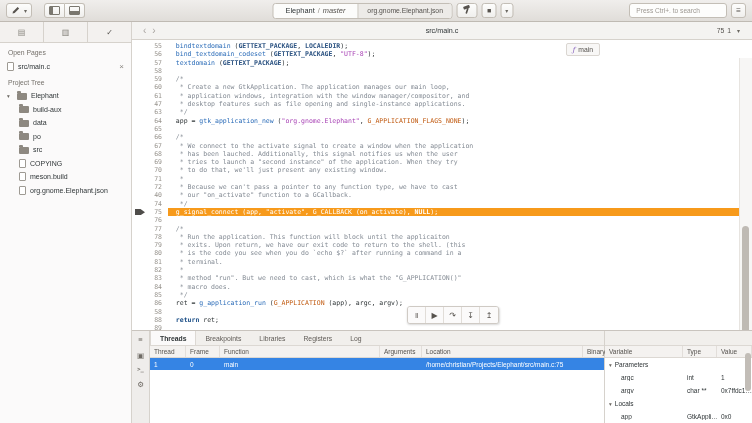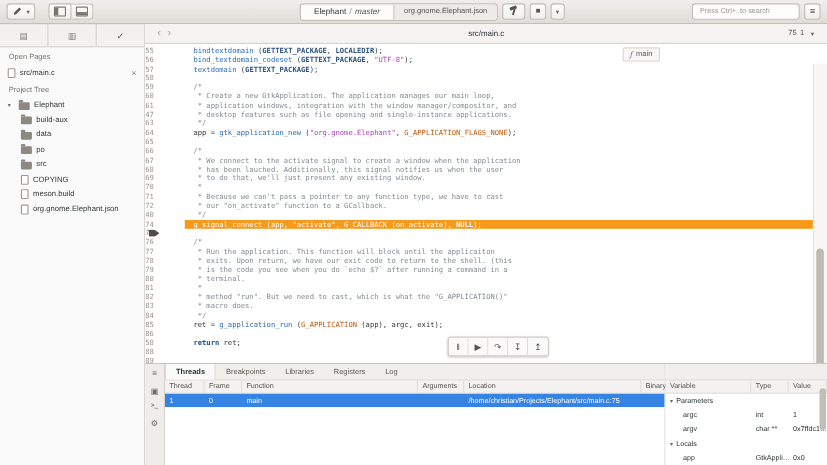--- a/index.html
+++ b/index.html
@@ -60,21 +60,21 @@
   
   .editor { flex:1; display:flex; flex-direction:column; min-height:0; position:relative; }
   .editor-tabbar { height:18px; flex:none; background:#f4f3f1; border-bottom:1px solid #d6d2cc;
                    display:flex; align-items:center; padding:0 8px; position:relative; }
   .nav-arrow { color:#a9a5a0; font-size:10px; padding:0 3px; }
   .tab-title { position:absolute; left:0; right:0; text-align:center; font-size:7.2px; color:#2e3436; }
   .cursor-pos { margin-left:auto; display:flex; align-items:center; gap:3px; font-size:6.8px; color:#55524e; position:relative; z-index:2; padding-right:4px; }
   .code-wrap { flex:1; display:flex; min-height:0; position:relative; background:#fff; overflow:hidden; }
   .gutter { width:36px; flex:none; padding-top:2px; font-family:"DejaVu Sans Mono",monospace;
             font-size:6.5px; color:#98948e; }
-  .grow { height:8.3px; line-height:8.3px; padding-right:6px; position:relative; }
+  .grow { height:8.3px; line-height:8.3px; text-align:right; padding-right:6px; position:relative; }
   .bp { position:absolute; left:3px; top:1px; width:10px; height:6.4px; background:#4f4d4a;
         clip-path:polygon(0 0,55% 0,100% 50%,55% 100%,0 100%); }
   .code-lines { flex:1; padding-top:2px; font-family:"DejaVu Sans Mono",monospace; font-size:6.5px; min-width:0; }
   .cline { height:8.3px; line-height:8.3px; white-space:pre; }
   .cline.active { background:#f79a1b; }
   .cline.active span { color:#fff; }
   .tk-pl { color:#2e3436; } .tk-fn { color:#2b6cb8; }
   .tk-mac { color:#2c5382; font-weight:bold;margin-top:16px; } .tk-cst { color:#c0590f; }
   .tk-str { color:#a843b5; } .tk-com { color:#848b94; }
   .tk-kw { color:#1c4f87; font-weight:bold; }
@@ -294,37 +294,38 @@
               <div class="cline"><span class="tk-com">  /*</span></div>
               <div class="cline"><span class="tk-com">   * Create a new GtkApplication. The application manages our main loop,</span></div>
               <div class="cline"><span class="tk-com">   * application windows, integration with the window manager/compositor, and</span></div>
               <div class="cline"><span class="tk-com">   * desktop features such as file opening and single-instance applications.</span></div>
               <div class="cline"><span class="tk-com">   */</span></div>
               <div class="cline"><span class="tk-pl">  app = </span><span class="tk-fn">gtk_application_new</span><span class="tk-pl"> (</span><span class="tk-str">"org.gnome.Elephant"</span><span class="tk-pl">, </span><span class="tk-cst">G_APPLICATION_FLAGS_NONE</span><span class="tk-pl">);</span></div>
               <div class="cline"></div>
               <div class="cline"><span class="tk-com">  /*</span></div>
               <div class="cline"><span class="tk-com">   * We connect to the activate signal to create a window when the application</span></div>
               <div class="cline"><span class="tk-com">   * has been lauched. Additionally, this signal notifies us when the user</span></div>
+              <div class="cline"><span class="tk-com">   * tries to launch a "second instance" of the application. When they try</span></div>
               <div class="cline"><span class="tk-com">   * to do that, we'll just present any existing window.</span></div>
               <div class="cline"><span class="tk-com">   *</span></div>
               <div class="cline"><span class="tk-com">   * Because we can't pass a pointer to any function type, we have to cast</span></div>
               <div class="cline"><span class="tk-com">   * our "on_activate" function to a GCallback.</span></div>
               <div class="cline"><span class="tk-com">   */</span></div>
               <div class="cline active"><span class="tk-pl">  </span><span class="tk-fn">g_signal_connect</span><span class="tk-pl"> (app, </span><span class="tk-str">"activate"</span><span class="tk-pl">, </span><span class="tk-cst">G_CALLBACK</span><span class="tk-pl"> (on_activate), </span><span class="tk-mac">NULL</span><span class="tk-pl">);</span></div>
               <div class="cline"></div>
               <div class="cline"><span class="tk-com">  /*</span></div>
               <div class="cline"><span class="tk-com">   * Run the application. This function will block until the applicaiton</span></div>
               <div class="cline"><span class="tk-com">   * exits. Upon return, we have our exit code to return to the shell. (this</span></div>
               <div class="cline"><span class="tk-com">   * is the code you see when you do `echo $?` after running a command in a</span></div>
               <div class="cline"><span class="tk-com">   * terminal.</span></div>
               <div class="cline"><span class="tk-com">   *</span></div>
               <div class="cline"><span class="tk-com">   * method "run". But we need to cast, which is what the "G_APPLICATION()"</span></div>
               <div class="cline"><span class="tk-com">   * macro does.</span></div>
               <div class="cline"><span class="tk-com">   */</span></div>
-              <div class="cline"><span class="tk-pl">  ret = </span><span class="tk-fn">g_application_run</span><span class="tk-pl"> (</span><span class="tk-cst">G_APPLICATION</span><span class="tk-pl"> (app), argc, exit);</span></div>
+              <div class="cline"><span class="tk-pl">  ret = </span><span class="tk-fn">g_application_run</span><span class="tk-pl"> (</span><span class="tk-cst">G_APPLICATION</span><span class="tk-pl"> (app), argc, argv);</span></div>
               <div class="cline"></div>
               <div class="cline"><span class="tk-pl">  </span><span class="tk-kw">return</span><span class="tk-pl"> ret;</span></div>
             </div>
           <div class="symbol-pill">
             <span class="fglyph">ƒ</span>
             <span>main</span>
           </div>
           <div class="vsb">
             <div class="vsb-thumb" style="top:168px;height:108px;"></div>
           </div>

